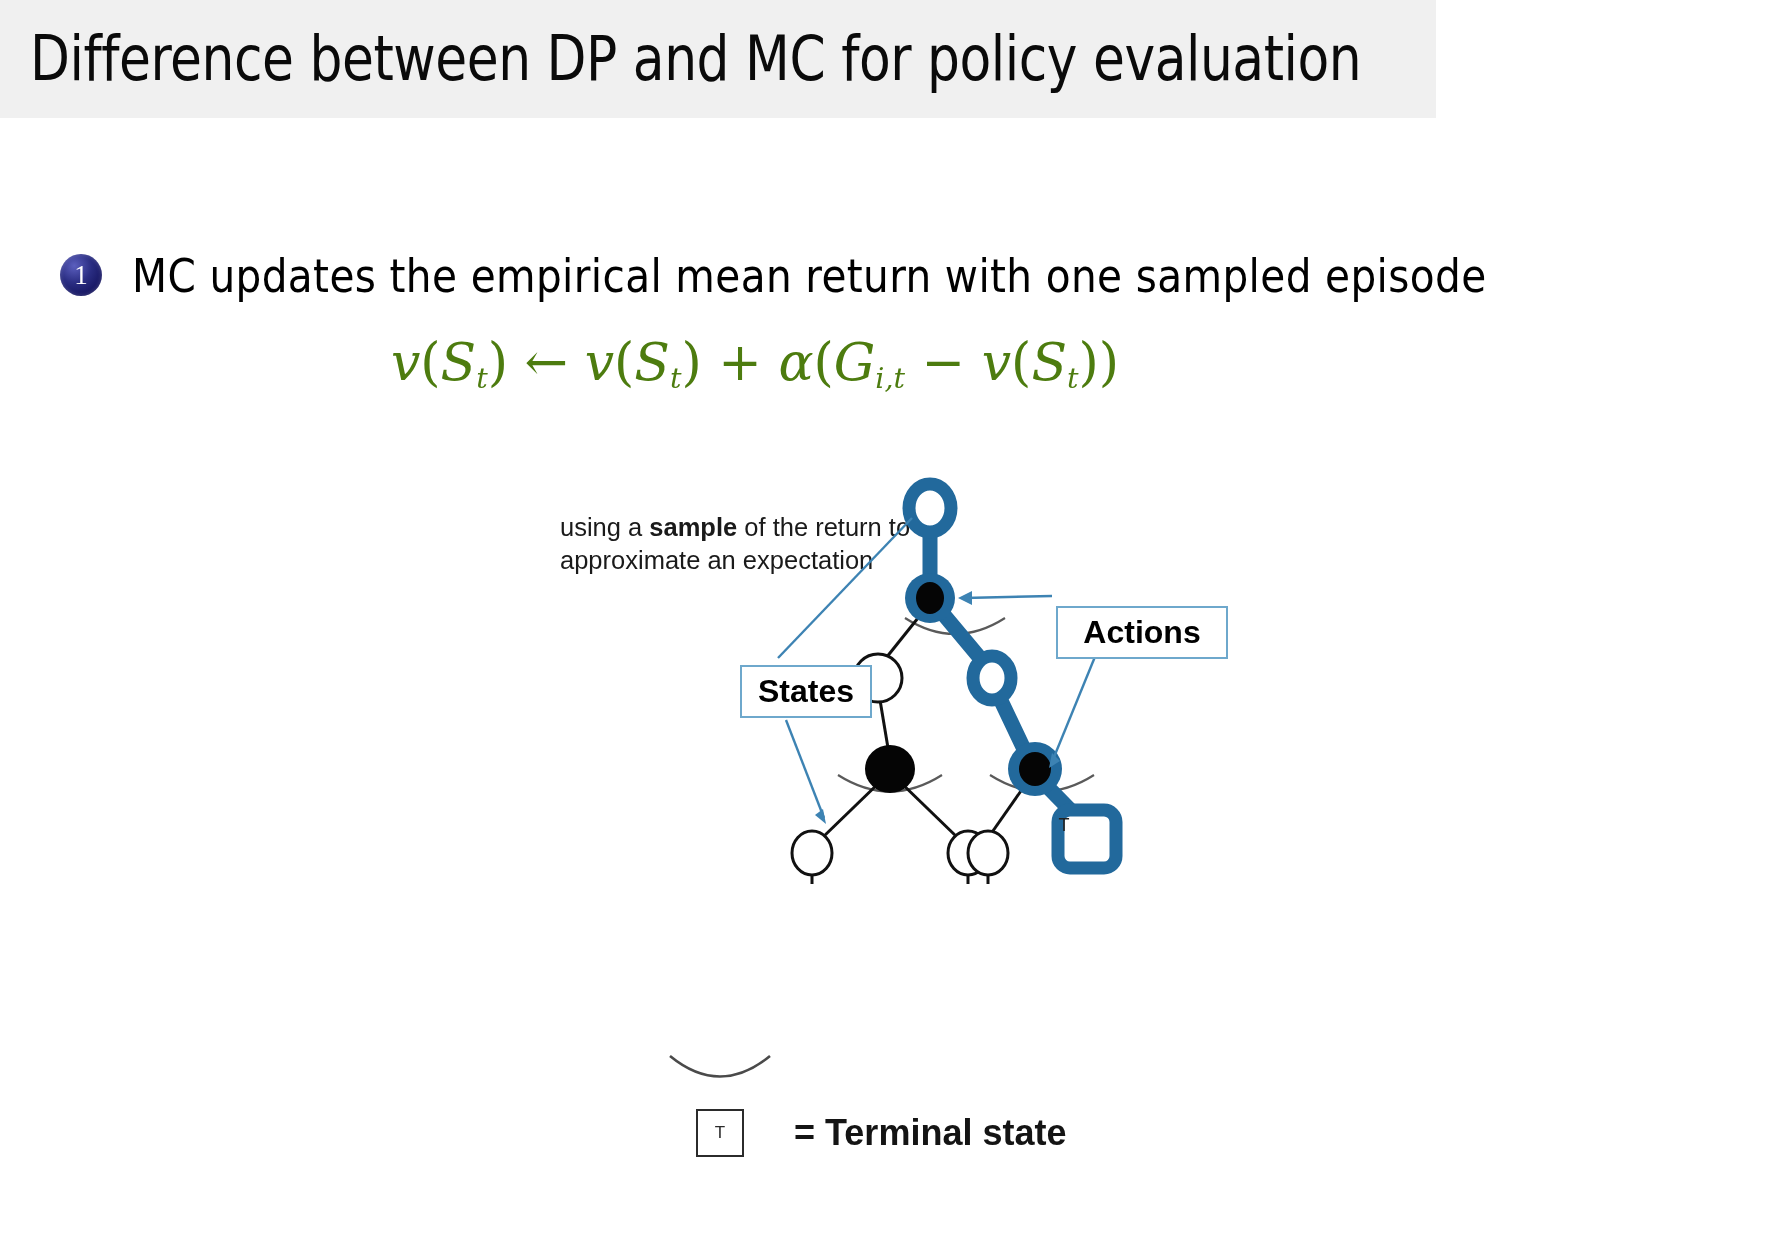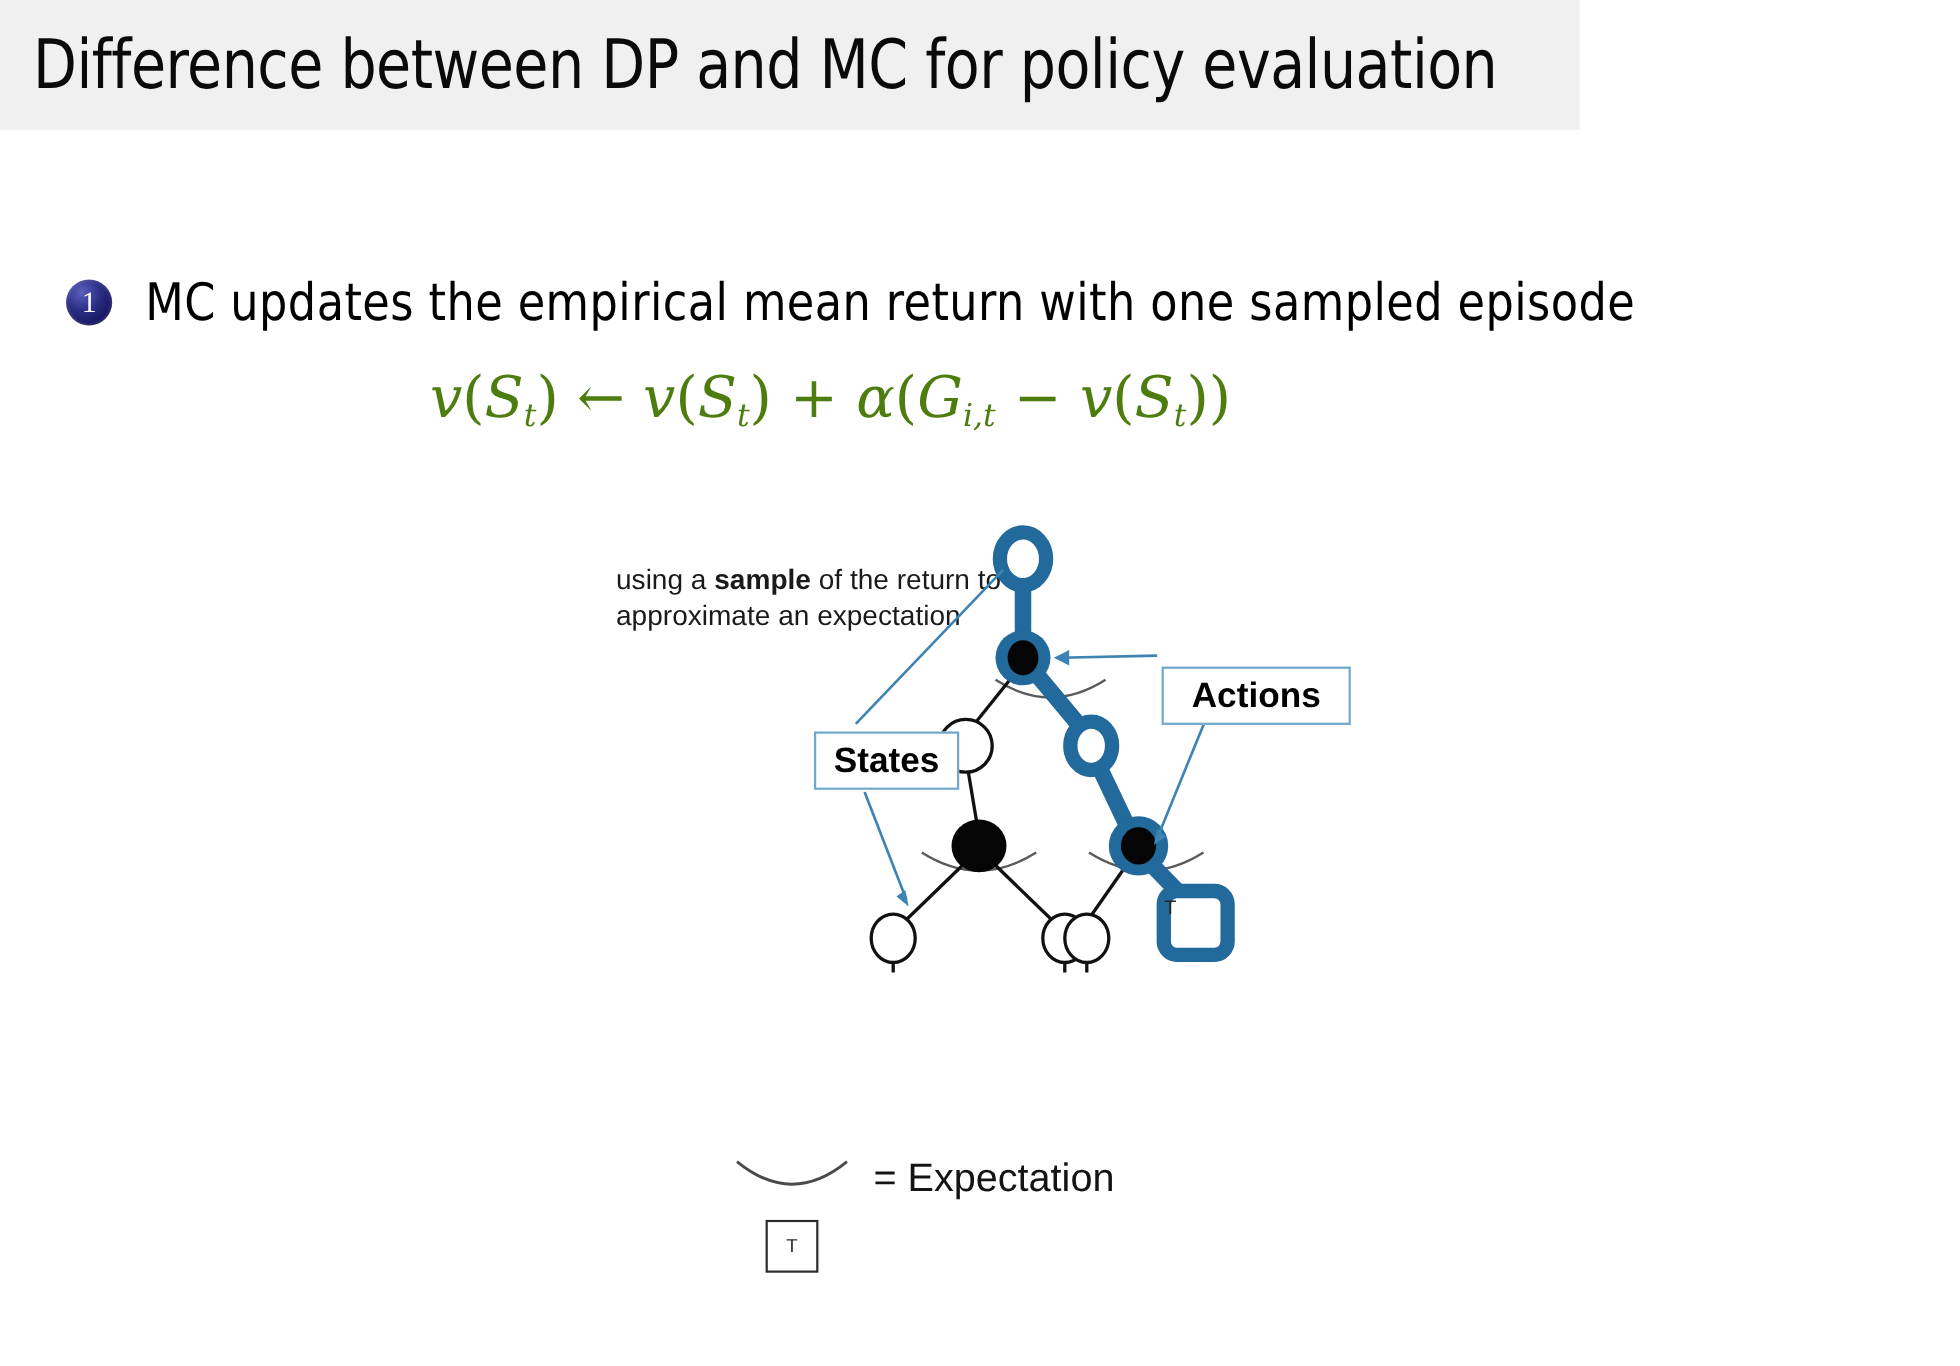--- a/index.html
+++ b/index.html
@@ -295,20 +295,20 @@
   <div class="callout-box" id="callout-actions">Actions</div>
 </div>
 
 <div id="legend">
   <div class="legend-row">
     <div class="legend-sym">
       <svg width="110" height="40" viewBox="0 0 110 40">
         <path d="M 5 5 Q 55 46 105 5" fill="none" stroke="#4a4a4a" stroke-width="2.6"></path>
       </svg>
     </div>
-    <div class="legend-text">= Expectation</div>
   </div>
   <div class="legend-row">
     <div class="legend-sym">
       <div class="legend-term-box">T</div>
     </div>
+    <div class="legend-text bold">= Terminal state</div>
   </div>
 </div>
 
 </body></html>

